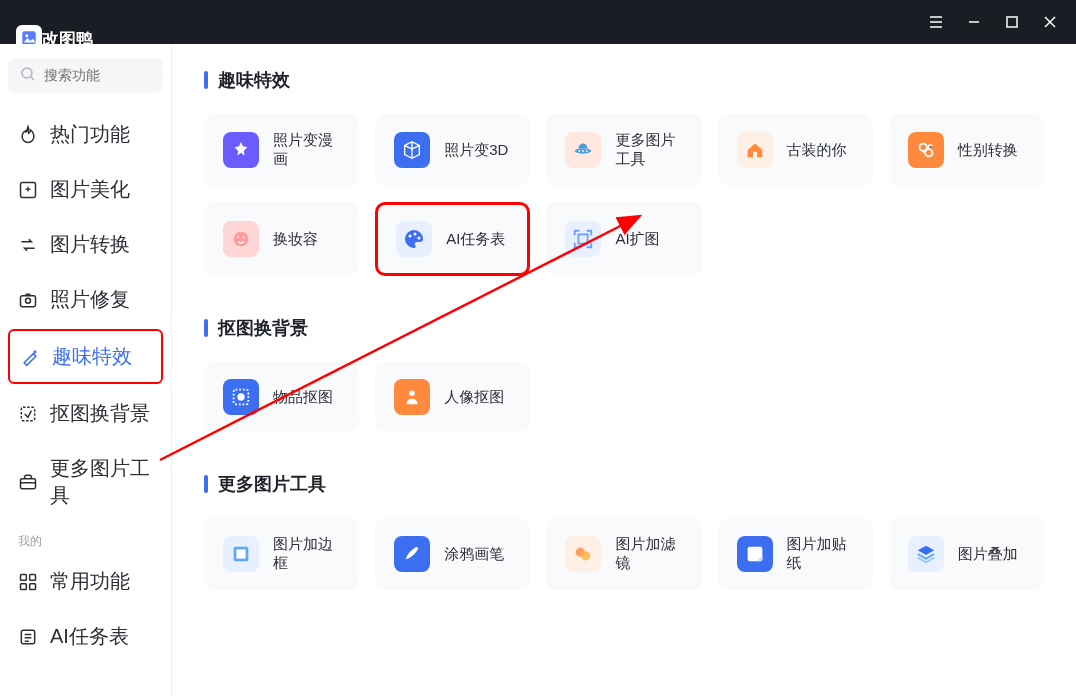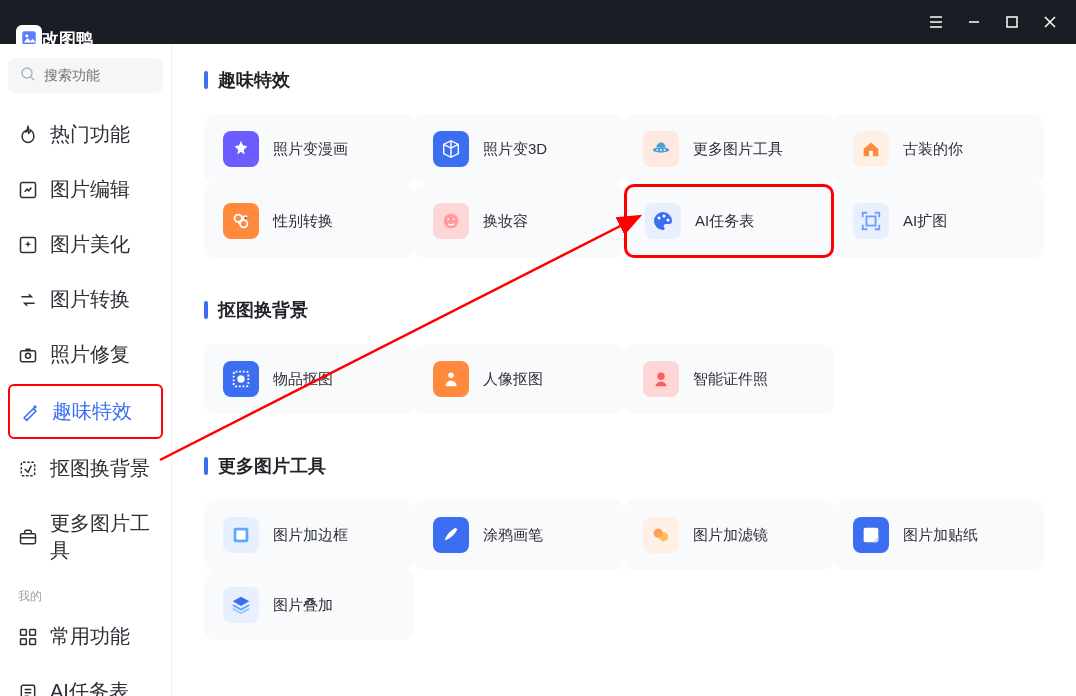--- a/index.html
+++ b/index.html
@@ -86,21 +86,22 @@
       margin-bottom: 22px;
     }
     .section-bar {
       width: 4px; height: 18px;
       background: #3b6ef0;
       border-radius: 2px;
     }
     .section-title { font-size: 18px; font-weight: 600; color: #1f2228; }
     .card-grid {
       display: grid;
-      grid-template-columns: repeat(4, 1fr);
+      grid-template-columns: repeat(5, 1fr);
+      gap: 16px;
       margin-bottom: 40px;
     }
     .feature-card {
       background: #f9fafb;
       border-radius: 10px;
       padding: 16px 18px;
       display: flex;
       align-items: center;
       gap: 14px;
       cursor: pointer;
@@ -177,29 +178,20 @@
           <svg viewBox="0 0 24 24" width="20" height="20">
             <path d="M12 2c2 4-1 5 1 8 1-1 2-2 2-4 3 2 4 5 4 8a7 7 0 01-14 0c0-3 2-6 4-7 0 2 1 3 3-5z" fill="none" stroke="#2c2f36" stroke-width="1.8"></path>
           </svg>
         </span>
       <span>热门功能</span>
     </div>
     <div class="sidebar-item">
       <span class="sidebar-icon">
           <svg viewBox="0 0 24 24" width="20" height="20">
             <rect x="3" y="3" width="18" height="18" rx="2" fill="none" stroke="#2c2f36" stroke-width="1.8"></rect>
-            <path d="M8 14l3-3 2 2 3-4" stroke="#2c2f36" stroke-width="1.8" fill="none"></path>
-          </svg>
-        </span>
-      <span>图片编辑</span>
-    </div>
-    <div class="sidebar-item">
-      <span class="sidebar-icon">
-          <svg viewBox="0 0 24 24" width="20" height="20">
-            <rect x="3" y="3" width="18" height="18" rx="2" fill="none" stroke="#2c2f36" stroke-width="1.8"></rect>
             <path d="M12 7l1 3 3 1-3 1-1 3-1-3-3-1 3-1z" fill="#2c2f36"></path>
           </svg>
         </span>
       <span>图片美化</span>
     </div>
     <div class="sidebar-item">
       <span class="sidebar-icon">
           <svg viewBox="0 0 24 24" width="20" height="20">
             <path d="M4 8h12l-3-3M20 16H8l3 3" stroke="#2c2f36" stroke-width="1.8" fill="none"></path>
           </svg>
@@ -370,29 +362,20 @@
         <span class="card-label">物品抠图</span>
       </div>
       <div class="feature-card">
         <span class="card-icon" style="background:#ff8a3d">
             <svg width="22" height="22" viewBox="0 0 24 24">
               <circle cx="12" cy="8" r="3" fill="#fff"></circle>
               <path d="M6 20c0-4 3-6 6-6s6 2 6 6" fill="#fff"></path>
             </svg>
           </span>
         <span class="card-label">人像抠图</span>
-      </div>
-      <div class="feature-card">
-        <span class="card-icon" style="background:#ffd6d6">
-            <svg width="22" height="22" viewBox="0 0 24 24">
-              <circle cx="12" cy="9" r="4" fill="#ff5a5a"></circle>
-              <path d="M6 20c0-3 3-5 6-5s6 2 6 5" fill="#ff5a5a"></path>
-            </svg>
-          </span>
-        <span class="card-label">智能证件照</span>
       </div>
     </div>
 
     <div class="section-header">
       <span class="section-bar"></span>
       <span class="section-title">更多图片工具</span>
     </div>
     <div class="card-grid">
       <div class="feature-card">
         <span class="card-icon" style="background:#e8f0ff">

